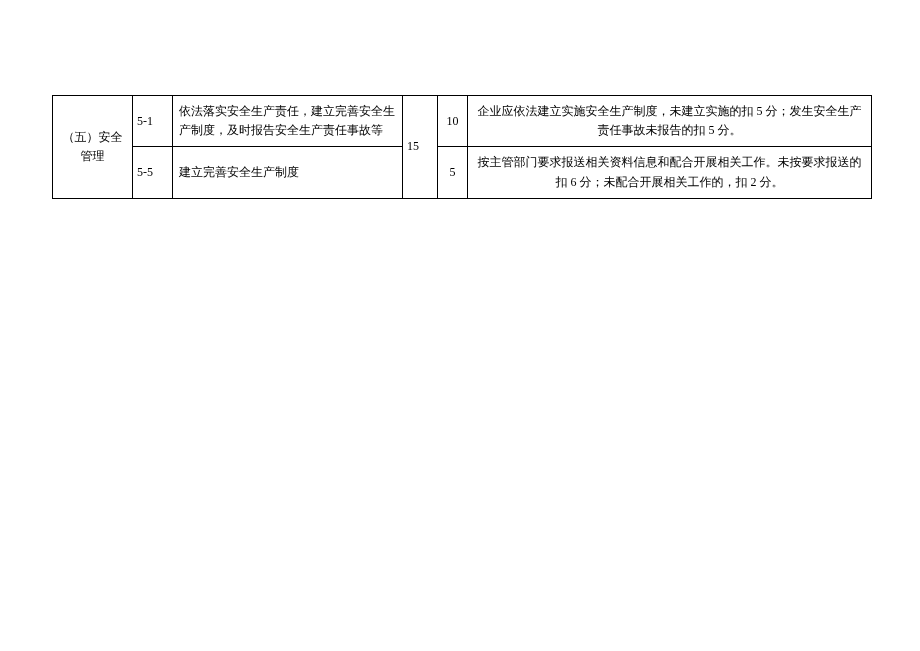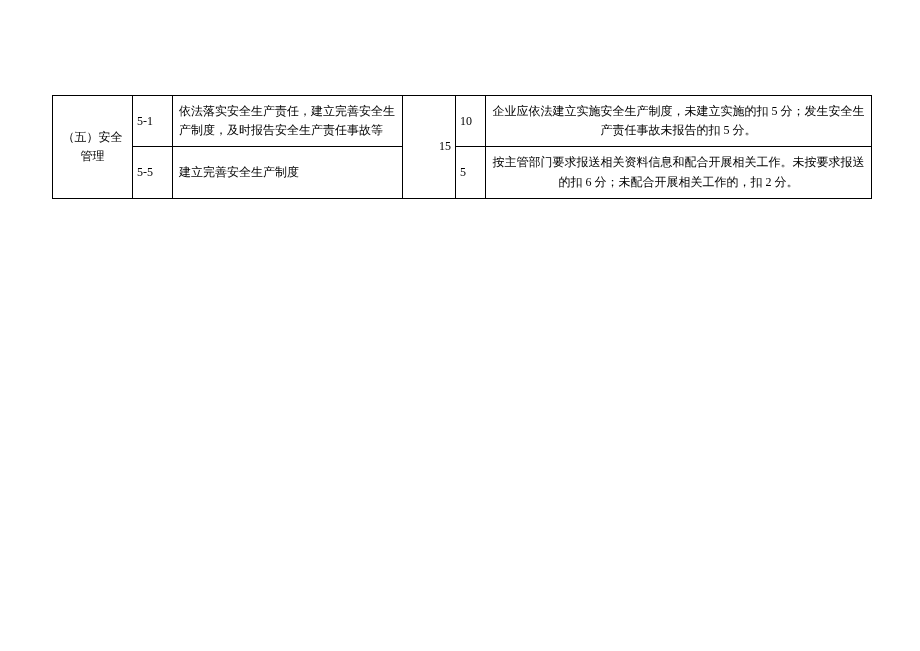--- a/index.html
+++ b/index.html
@@ -34,25 +34,26 @@
       width: 40px;
       text-align: left;
     }
     .col-desc {
       width: 230px;
       text-align: left;
       padding-left: 6px;
       padding-right: 6px;
     }
     .col-total {
-      width: 53px;
-      text-align: right;
+      width: 35px;
+      text-align: left;
     }
     .col-score {
       width: 30px;
+      text-align: center;
     }
     .col-criteria {
       text-align: center;
       padding-left: 6px;
       padding-right: 6px;
     }
   </style>
 </head>
 <body>
 

